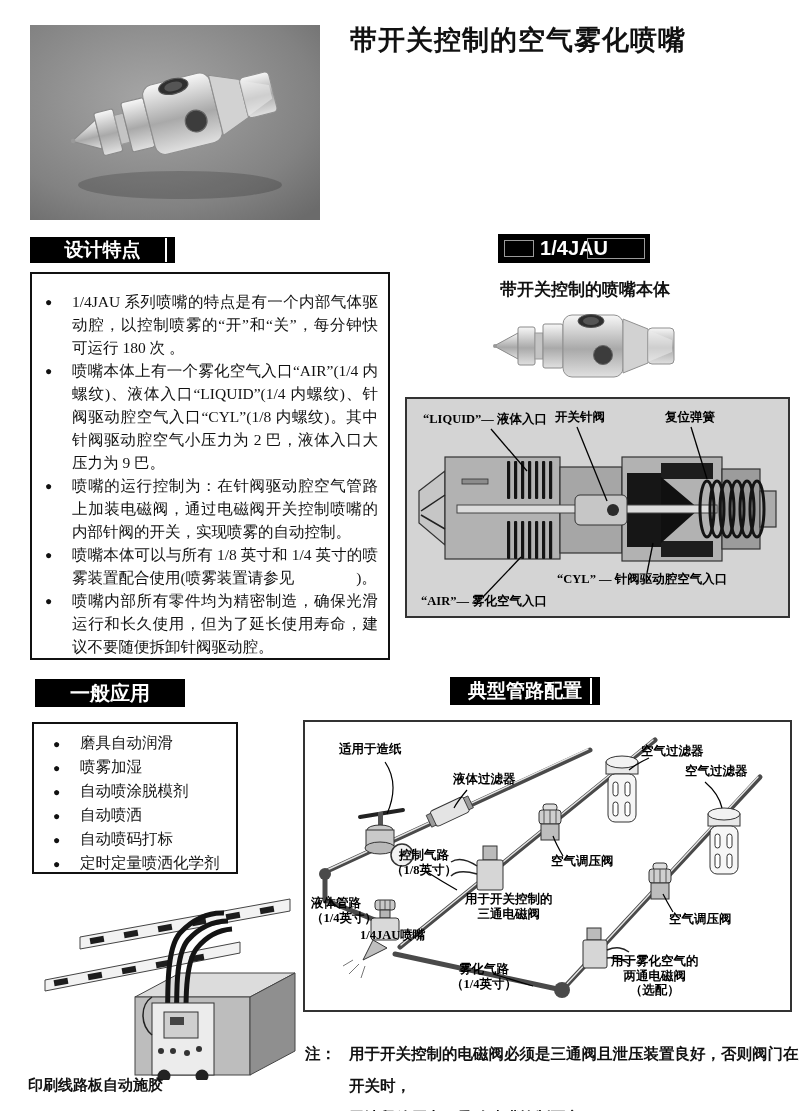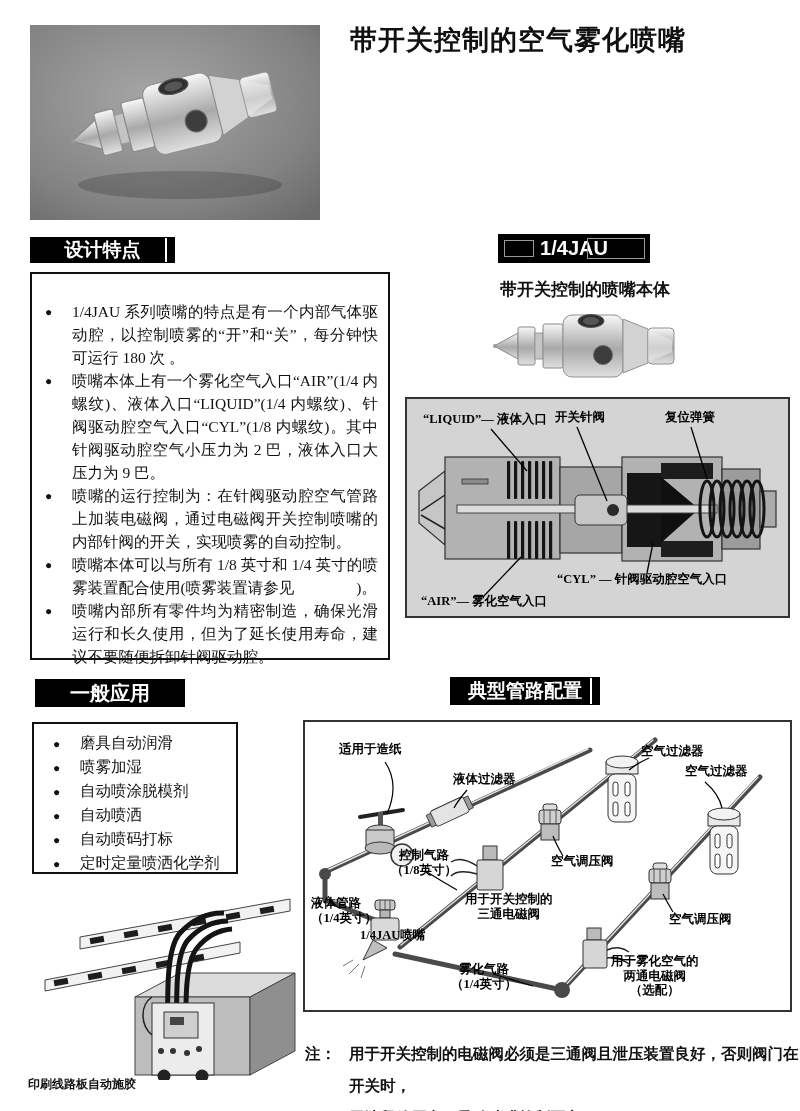--- a/index.html
+++ b/index.html
@@ -66,21 +66,21 @@
     </svg>
   </div>
 
   <div class="title" style="left:350px;top:22px;width:440px;">带开关控制的空气雾化喷嘴</div>
 
   <div class="hdr" style="left:30px;top:237px;width:145px;height:26px;font-size:19px;line-height:26px;">
     <span>设计特点</span>
     <span class="wline"></span>
   </div>
 
-  <div class="bulletbox" style="left:30px;top:272px;width:360px;height:388px;padding:26px 10px 6px 6px;">
+  <div class="bulletbox" style="left:30px;top:272px;width:360px;height:388px;padding:16px 10px 6px 6px;">
     <ul>
       <li>1/4JAU 系列喷嘴的特点是有一个内部气体驱动腔，以控制喷雾的“开”和“关”，每分钟快可运行 180 次 。</li>
       <li>喷嘴本体上有一个雾化空气入口“AIR”(1/4 内螺纹)、液体入口“LIQUID”(1/4 内螺纹)、针阀驱动腔空气入口“CYL”(1/8 内螺纹)。其中针阀驱动腔空气小压力为 2 巴，液体入口大压力为 9 巴。</li>
       <li>喷嘴的运行控制为：在针阀驱动腔空气管路上加装电磁阀，通过电磁阀开关控制喷嘴的内部针阀的开关，实现喷雾的自动控制。</li>
       <li>喷嘴本体可以与所有 1/8 英寸和 1/4 英寸的喷雾装置配合使用(喷雾装置请参见　　　　)。</li>
       <li>喷嘴内部所有零件均为精密制造，确保光滑运行和长久使用，但为了延长使用寿命，建议不要随便拆卸针阀驱动腔。</li>
     </ul>
   </div>
 
   <div class="hdr" style="left:498px;top:234px;width:152px;height:29px;font-size:20px;line-height:29px;">
@@ -232,21 +232,21 @@
       <rect x="130" y="132" width="14" height="8" fill="#444"></rect>
       <circle cx="121" cy="166" r="3" fill="#333"></circle>
         <circle cx="133" cy="166" r="3" fill="#333"></circle>
       <circle cx="147" cy="168" r="3" fill="#333"></circle>
         <circle cx="159" cy="164" r="3" fill="#333"></circle>
       <circle cx="124" cy="191" r="6.5" fill="#222"></circle>
         <circle cx="162" cy="191" r="6.5" fill="#222"></circle>
       <path d="M112,150 C100,140 100,120 112,112" stroke="#222" stroke-width="1.5" fill="none"></path>
     </svg>
   </div>
-  <div class="caption" style="left:28px;top:1076px;font-size:12px;position:absolute;">印刷线路板自动施胶</div>
+  <div class="caption" style="left:28px;top:1076px;font-size:15px;position:absolute;">印刷线路板自动施胶</div>
 
   <div class="hdr" style="left:450px;top:677px;width:150px;height:28px;font-size:19px;line-height:28px;">
     <span>典型管路配置</span>
     <span class="wline"></span>
   </div>
 
   <div class="diagram" style="left:303px;top:720px;width:489px;height:292px;border:2px solid #333;background:#fff;">
     <svg width="485" height="288" viewBox="0 0 485 288" style="position:absolute;left:0;top:0;">
 
       <g stroke="#4a4a4a" stroke-width="5" fill="none" stroke-linecap="round">

